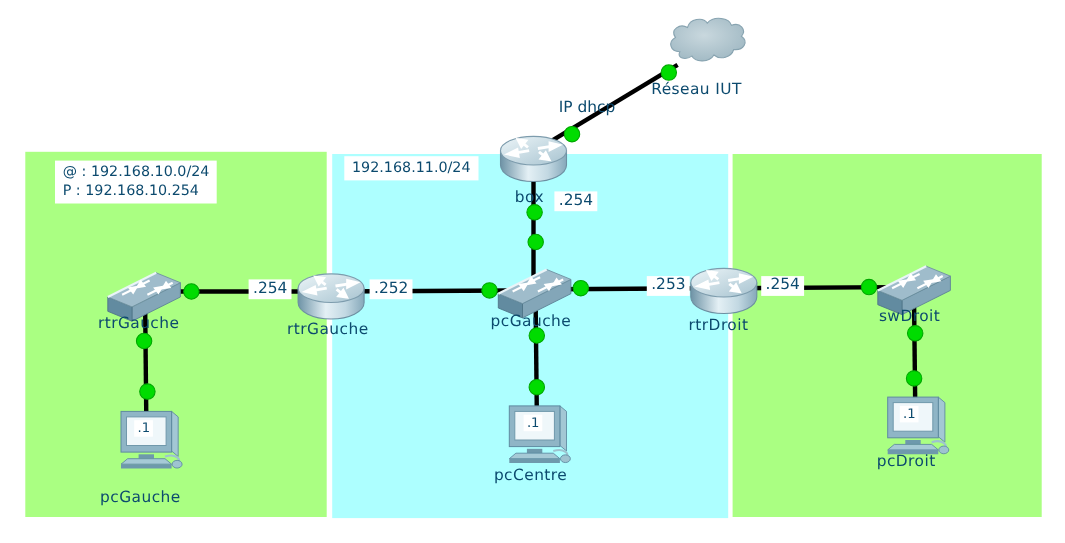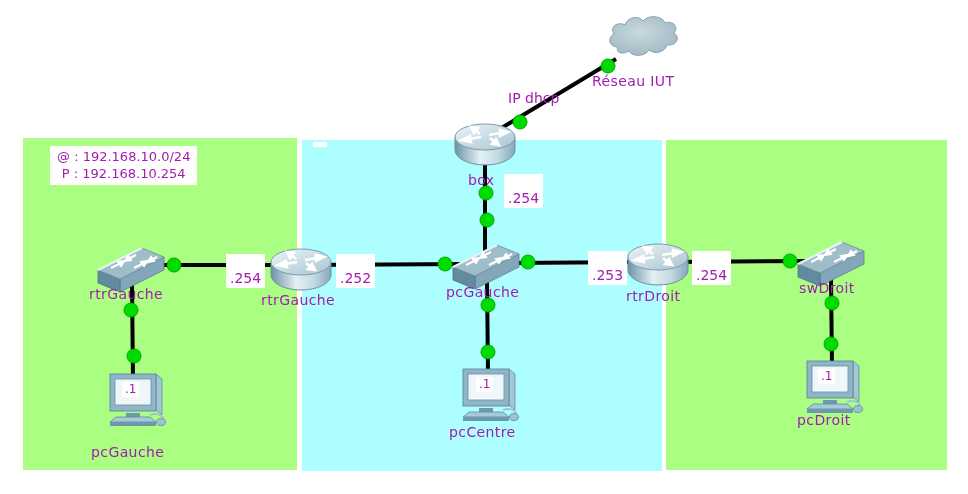--- a/index.html
+++ b/index.html
@@ -1,32 +1,32 @@
 <!DOCTYPE html>
 <html><head>
 <meta charset="utf-8">
 <style>
   html,body{margin:0;padding:0;background:#fff;}
   .canvas{position:relative;width:968px;height:494px;background:#ffffff;overflow:hidden;
-          font-family:"DejaVu Sans","Liberation Sans",sans-serif;color:#a21caf;}
+          font-family:"DejaVu Sans","Liberation Sans",sans-serif;color:#0c4a6e;}
   .region{position:absolute;z-index:1;}
   .region-left{left:23px;top:138px;width:274px;height:332px;background:#aaff82;}
   .region-center{left:302px;top:140px;width:360px;height:331px;background:#adffff;}
   .region-right{left:666px;top:140px;width:281px;height:330px;background:#aaff82;}
   .wires{position:absolute;left:0;top:0;z-index:2;}
   .device{position:absolute;z-index:3;}
   .device svg{display:block;width:100%;height:100%;}
   .dev-label{position:absolute;z-index:4;font-size:14px;letter-spacing:.4px;white-space:nowrap;}
   .annot{position:absolute;z-index:4;font-size:14px;white-space:nowrap;}
   .port-label{position:absolute;z-index:5;background:#fff;font-size:14px;
-              padding:16px 4px 2px;white-space:nowrap;}
+              padding:0 4px 2px;white-space:nowrap;}
   .ip-label{position:absolute;z-index:5;background:#fff;font-size:12px;
             padding:0 3px 1px;white-space:nowrap;}
   .addr-box{position:absolute;z-index:5;background:#fff;font-size:13px;line-height:17px;
-            padding:2px 7px 3px;white-space:nowrap;text-align:center;}
+            padding:2px 7px 3px;white-space:nowrap;}
   .addr-box div{white-space:nowrap;}
   .hidden-defs{position:absolute;width:0;height:0;overflow:hidden;}
 </style>
 </head>
 <body>
 
 <svg class="hidden-defs" aria-hidden="true">
   <defs>
     <linearGradient id="rbody" x1="0" y1="0" x2="1" y2="0">
       <stop offset="0" stop-color="#6e93a6"></stop>
@@ -196,15 +196,16 @@
 
   <div class="ip-label" style="left:122px;top:382px">.1</div>
   <div class="ip-label" style="left:476px;top:377px">.1</div>
   <div class="ip-label" style="left:818px;top:369px">.1</div>
 
   <div class="addr-box" style="left:50px;top:146px">
     <div>@ : 192.168.10.0/24</div>
     <div>P : 192.168.10.254</div>
   </div>
   <div class="addr-box" style="left:313px;top:142px">
+    <div>192.168.11.0/24</div>
   </div>
 
 </div>
 
 </body></html>

